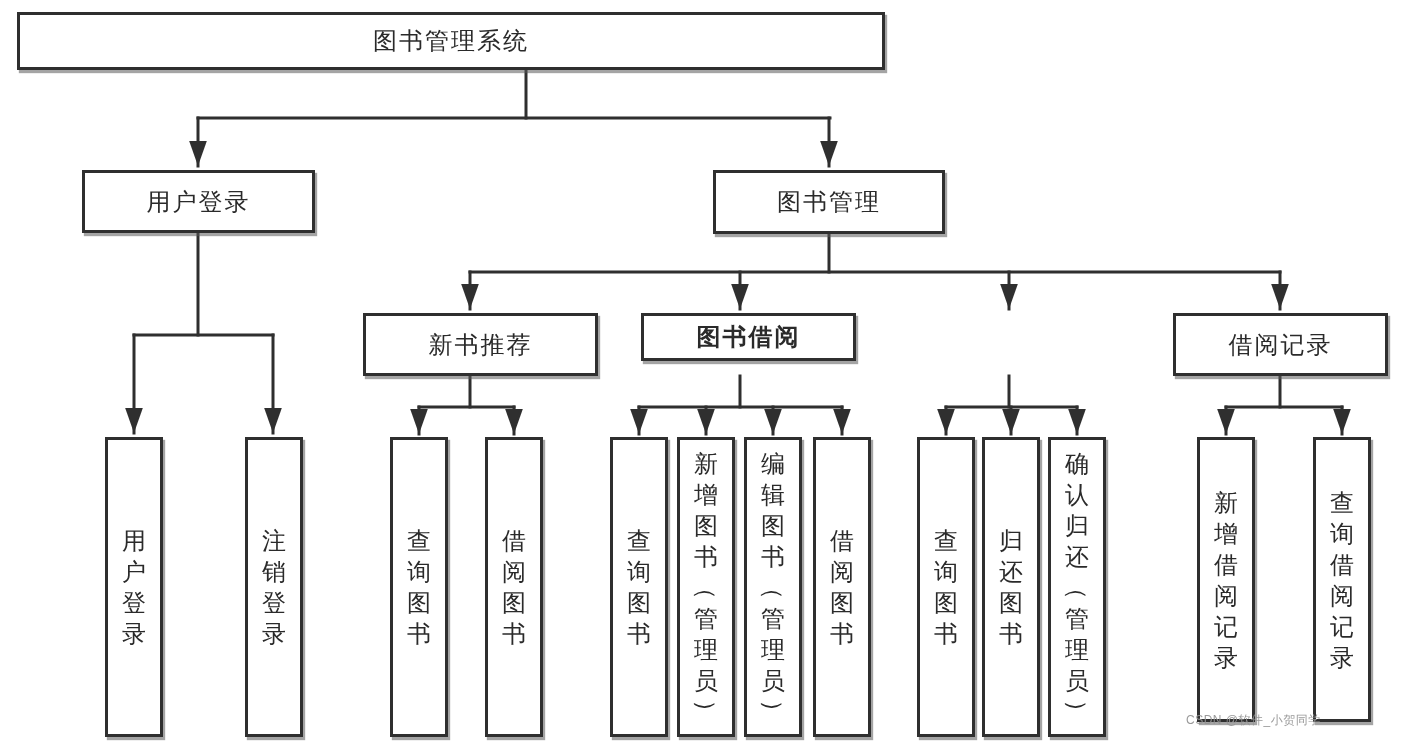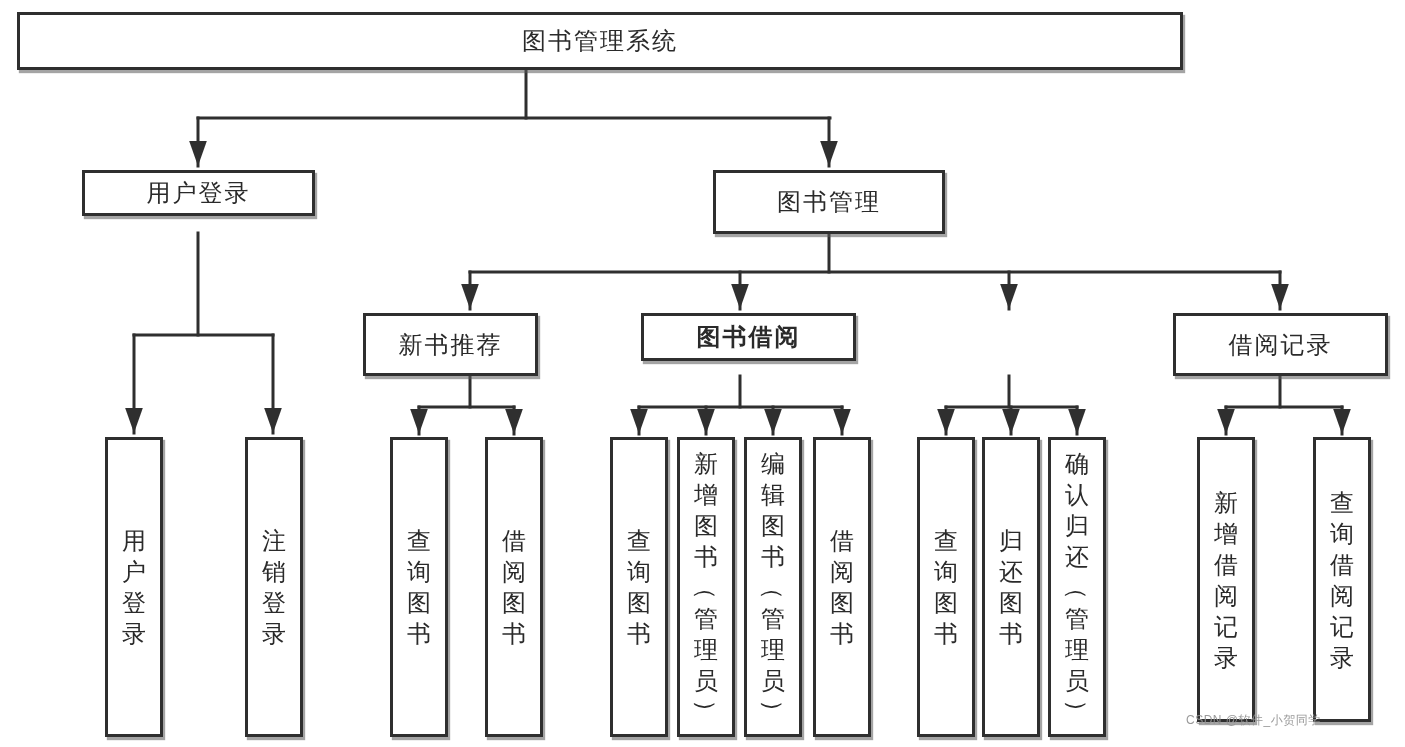--- a/index.html
+++ b/index.html
@@ -117,26 +117,26 @@
       <line x1="1011" y1="407" x2="1011" y2="434" marker-end="url(#arrow)"></line>
       <line x1="1077" y1="407" x2="1077" y2="434" marker-end="url(#arrow)"></line>
 
       <line x1="1280" y1="376" x2="1280" y2="407"></line>
       <line x1="1226" y1="407" x2="1342" y2="407"></line>
       <line x1="1226" y1="407" x2="1226" y2="434" marker-end="url(#arrow)"></line>
       <line x1="1342" y1="407" x2="1342" y2="434" marker-end="url(#arrow)"></line>
     </g>
   </svg>
 
-  <div class="node hlabel" style="left:17px; top:12px; width:1166px; height:58px;">图书管理系统</div>
-
-  <div class="node hlabel" style="left:82px; top:170px; width:233px; height:46px;">用户登录</div>
+  <div class="node hlabel" style="left:17px; top:12px; width:868px; height:58px;">图书管理系统</div>
+
+  <div class="node hlabel" style="left:82px; top:170px; width:233px; height:63px;">用户登录</div>
   <div class="node hlabel" style="left:713px; top:170px; width:232px; height:64px;text-align:center;">图书管理</div>
 
-  <div class="node hlabel" style="left:363px; top:313px; width:175px; height:63px;">新书推荐</div>
+  <div class="node hlabel" style="left:363px; top:313px; width:235px; height:63px;">新书推荐</div>
   <div class="node hlabel" style="left:641px; top:313px; width:215px; height:48px;font-weight:bold;">图书借阅</div>
   <div class="node hlabel" style="left:1173px; top:313px; width:215px; height:63px;">借阅记录</div>
 
   <div class="node leaf vtext" style="left:105px; top:437px; width:58px; height:300px;">
       <span class="vch">用</span>
       <span class="vch">户</span>
       <span class="vch">登</span>
       <span class="vch">录</span>
     </div>
   <div class="node leaf vtext" style="left:245px; top:437px; width:58px; height:300px;">

